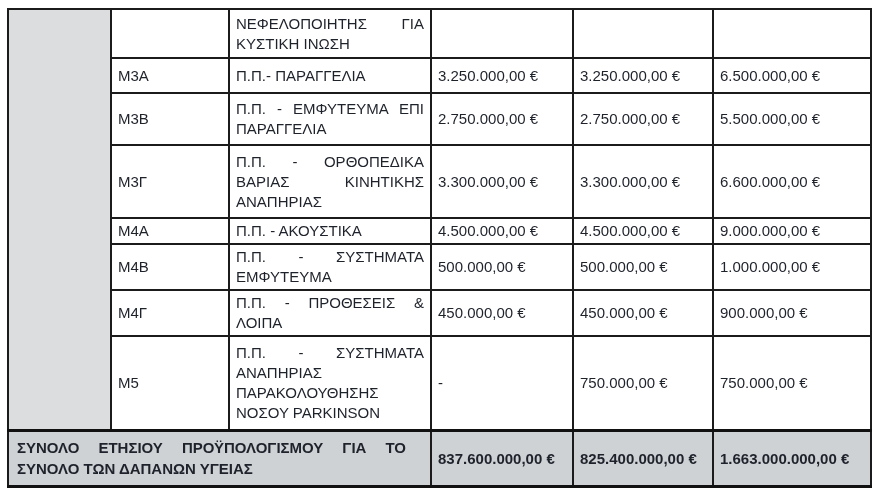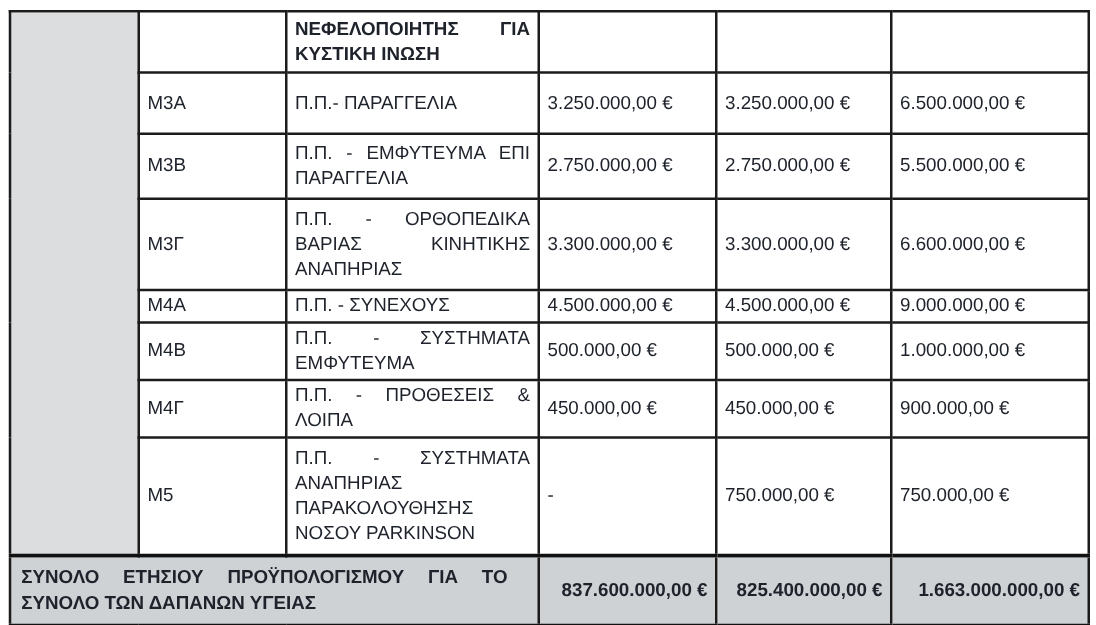--- a/index.html
+++ b/index.html
@@ -21,35 +21,34 @@
     table-layout: fixed;
     font-size: 15px;
     line-height: 20px;
   }
   table.budget td {
     border: 2px solid #1b1b1b;
     vertical-align: middle;
     overflow: hidden;
     padding: 2px 6px;
   }
-  td.no-top { border-top: none; font-weight: bold; }
+  td.no-top { border-top: none; }
   td.shade {
     background: #dcddde;
     border-top: none;
   }
   td.code { padding-left: 9px; }
   td.desc { text-align: justify; padding-left: 7px; padding-right: 7px; }
   td.val  { padding-left: 9px; }
   tr.total-row td {
     background: #cfd2d5;
     font-weight: bold;
     border-top: 3px solid #111111;
     border-bottom: 3px solid #111111;
     line-height: 21px;
-    text-align: right;
   }
   tr.total-row td.total-label {
     text-align: justify;
     padding-left: 8px;
     padding-right: 24px;
   }
 </style>
 </head>
 <body>
 
@@ -65,21 +64,21 @@
     </colgroup>
     <tbody>
       <tr style="height:49px">
         <td class="shade" rowspan="8"></td>
         <td class="code no-top"></td>
         <td class="desc no-top">ΝΕΦΕΛΟΠΟΙΗΤΗΣ ΓΙΑ ΚΥΣΤΙΚΗ ΙΝΩΣΗ</td>
         <td class="val no-top"></td>
         <td class="val no-top"></td>
         <td class="val no-top"></td>
       </tr>
-      <tr style="height:49px">
+      <tr style="height:35px">
         <td class="code">Μ3Α</td>
         <td class="desc">Π.Π.- ΠΑΡΑΓΓΕΛΙΑ</td>
         <td class="val">3.250.000,00 €</td>
         <td class="val">3.250.000,00 €</td>
         <td class="val">6.500.000,00 €</td>
       </tr>
       <tr style="height:52px">
         <td class="code">Μ3Β</td>
         <td class="desc">Π.Π. - ΕΜΦΥΤΕΥΜΑ ΕΠΙ ΠΑΡΑΓΓΕΛΙΑ</td>
         <td class="val">2.750.000,00 €</td>
@@ -88,21 +87,21 @@
       </tr>
       <tr style="height:73px">
         <td class="code">Μ3Γ</td>
         <td class="desc">Π.Π. - ΟΡΘΟΠΕΔΙΚΑ ΒΑΡΙΑΣ ΚΙΝΗΤΙΚΗΣ ΑΝΑΠΗΡΙΑΣ</td>
         <td class="val">3.300.000,00 €</td>
         <td class="val">3.300.000,00 €</td>
         <td class="val">6.600.000,00 €</td>
       </tr>
       <tr style="height:20px">
         <td class="code">Μ4Α</td>
-        <td class="desc">Π.Π. - ΣΥΝΕΧΟΥΣ</td>
+        <td class="desc">Π.Π. - ΑΚΟΥΣΤΙΚΑ</td>
         <td class="val">4.500.000,00 €</td>
         <td class="val">4.500.000,00 €</td>
         <td class="val">9.000.000,00 €</td>
       </tr>
       <tr style="height:31px">
         <td class="code">Μ4Β</td>
         <td class="desc">Π.Π. - ΣΥΣΤΗΜΑΤΑ ΕΜΦΥΤΕΥΜΑ</td>
         <td class="val">500.000,00 €</td>
         <td class="val">500.000,00 €</td>
         <td class="val">1.000.000,00 €</td>

